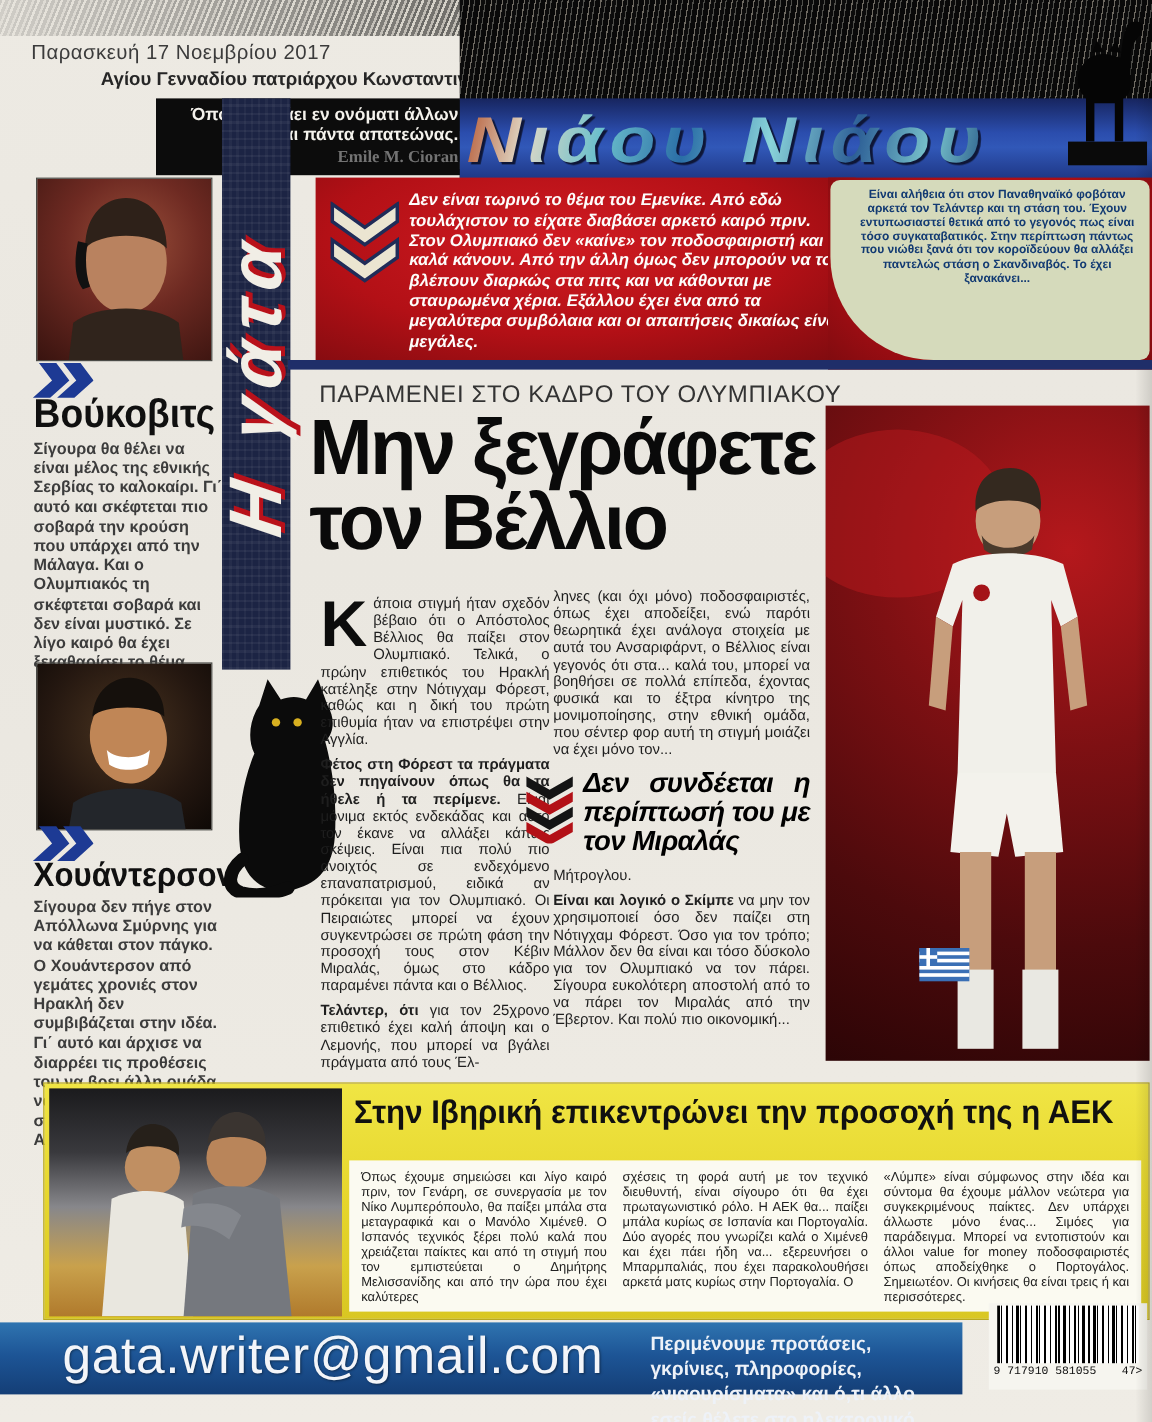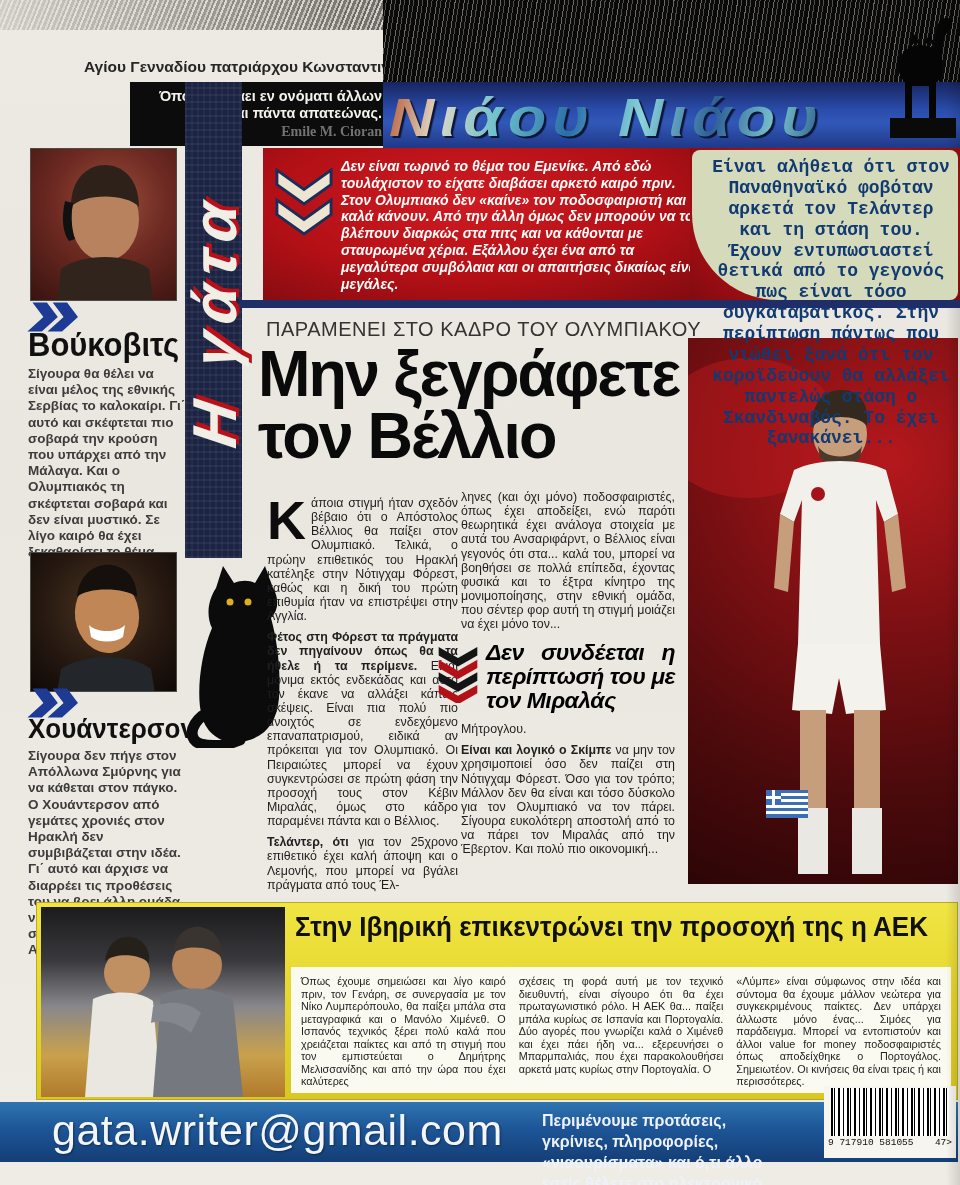--- a/index.html
+++ b/index.html
@@ -53,21 +53,21 @@
   .red-chevron{position:absolute;left:12px;top:20px;}
   .red-note-text{position:absolute;left:78px;top:10px;right:10px;color:#fdfdfb;
       font-size:14px;font-weight:700;font-style:italic;line-height:1.2;}
 
   .right-red{position:absolute;left:690px;top:148px;width:270px;height:160px;
       background:radial-gradient(ellipse at 50% 40%,#c8181f 0%,#a80e14 60%,#7c0b0f 100%);z-index:1;}
   .navy-rule{position:absolute;left:240px;top:300px;width:720px;height:8px;background:#1f2e69;z-index:2;}
   .green-note{position:absolute;left:692px;top:150px;width:266px;height:150px;background:#d5dabb;
       border-radius:8px 8px 8px 86px;z-index:3;box-sizing:border-box;padding:7px 8px 6px 20px;
       display:flex;align-items:flex-start;justify-content:center;}
-  .green-note-text{color:#123a72;font-size:18px;font-weight:700;line-height:1.16;text-align:center;font-family:Liberation Mono, monospace;}
+  .green-note-text{color:#123a72;font-size:10px;font-weight:700;line-height:1.16;text-align:center;}
 
   
   .portrait{position:absolute;border:1px solid #4a4a46;box-sizing:border-box;overflow:hidden;}
   .photo1{left:30px;top:148px;width:147px;height:153px;
       background:radial-gradient(circle at 55% 35%,#9a4f3a 0%,#6e2a22 45%,#38130f 100%);}
   .photo2{left:30px;top:552px;width:147px;height:140px;
       background:radial-gradient(circle at 50% 40%,#4a3420 0%,#241710 60%,#0e0906 100%);}
   .side-chev{position:absolute;transform:skewX(-10deg);}
   .chev1{left:28px;top:300px;}
   .chev2{left:28px;top:686px;}
@@ -104,39 +104,40 @@
       background:linear-gradient(180deg,#f0e544 0%,#e6d62c 50%,#d9c722 100%);border:1px solid #b9a91e;}
   .aek-photo{position:absolute;left:4px;top:4px;width:244px;height:190px;overflow:hidden;
       background:linear-gradient(180deg,#1b1b1d 0%,#39393d 28%,#87878b 52%,#c9a14c 78%,#b07a2c 100%);}
   .aek-headline{position:absolute;left:258px;top:8px;right:8px;font-size:26px;font-weight:900;color:#101010;
       white-space:nowrap;transform:scaleY(1.05);transform-origin:left top;}
   .aek-inner{position:absolute;left:254px;top:48px;right:6px;bottom:6px;background:#fbfaf1;
       padding:8px 10px;box-sizing:border-box;display:flex;gap:13px;overflow:hidden;margin-top:16px;}
   .aek-col{flex:1;font-size:10.8px;line-height:1.16;text-align:justify;color:#222;}
 
   
-  .footer-band{position:absolute;left:0;top:1102px;width:958px;height:60px;
+  .footer-band{position:absolute;left:0;top:1102px;width:802px;height:60px;
       background:linear-gradient(180deg,#2f74b0 0%,#1d5596 45%,#143e76 100%);}
   .email{position:absolute;left:52px;top:4px;font-size:43px;color:#f3f5f9;letter-spacing:.5px;
       text-shadow:1px 1px 2px rgba(0,0,0,.4);text-decoration:none;}
   .footer-note{position:absolute;left:542px;top:8px;width:252px;font-size:16px;font-weight:700;
       color:#eef2f8;line-height:1.32;}
   .barcode-wrap{position:absolute;left:824px;top:1086px;width:132px;height:72px;background:#f6f5ef;
       padding:2px 2px 0 2px;box-sizing:border-box;}
   .bars{width:118px;height:48px;margin:0 auto;
       background:repeating-linear-gradient(90deg,#000 0 2px,#fff 2px 3px,#000 3px 4px,#fff 4px 7px,#000 7px 9px,#fff 9px 12px,#000 12px 13px,#fff 13px 16px);}
   .barcode-digits{display:flex;justify-content:space-between;font-family:"Liberation Mono",monospace;
       font-size:9.5px;color:#111;padding:1px 2px 0 2px;gap:20px;}
 </style>
 </head>
 <body>
 
 <div class="page">
 
   <div class="top-hatch"></div>
+  <div class="date-line">Παρασκευή 17 Νοεμβρίου 2017</div>
   <div class="saint-line">Αγίου Γενναδίου πατριάρχου Κωνσταντινουπόλεως</div>
 
   <div class="quote-box">
     <div class="quote-text">Όποιος μιλάει εν ονόματι άλλων είναι πάντα απατεώνας.</div>
     <div class="quote-author">Emile M. Cioran</div>
   </div>
 
   <div class="banner">
     <div class="banner-hatch"></div>
     <div class="banner-blue"></div>

